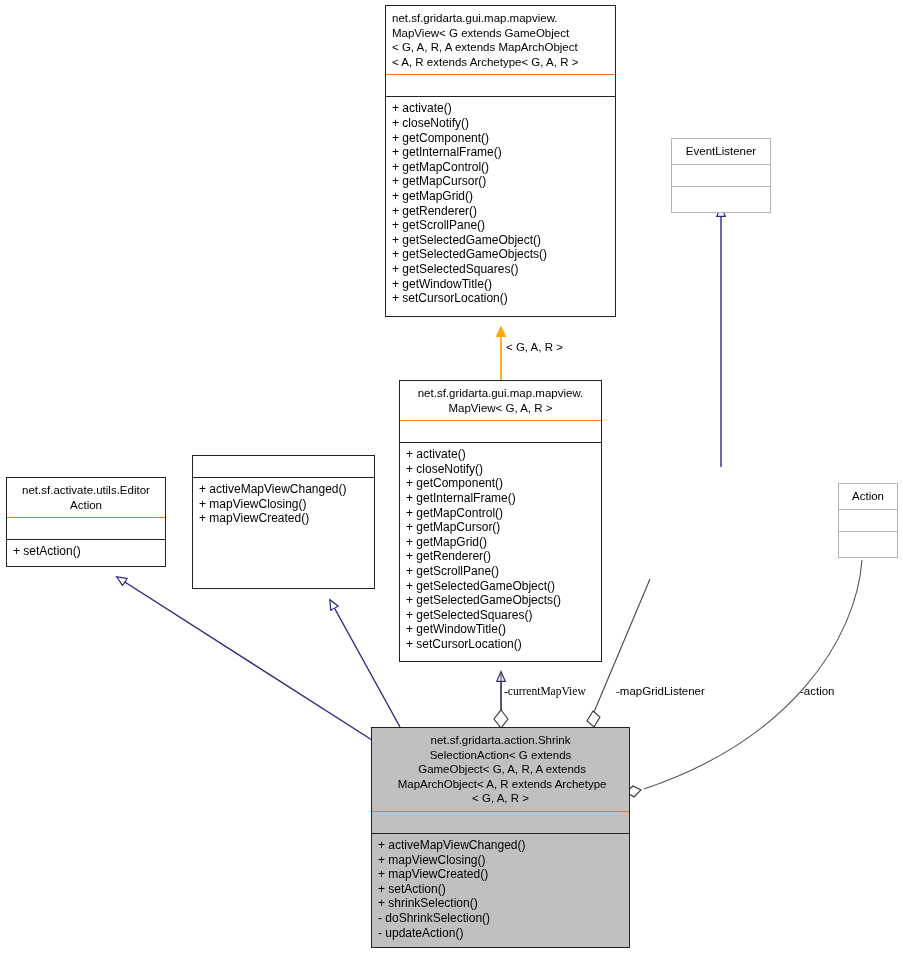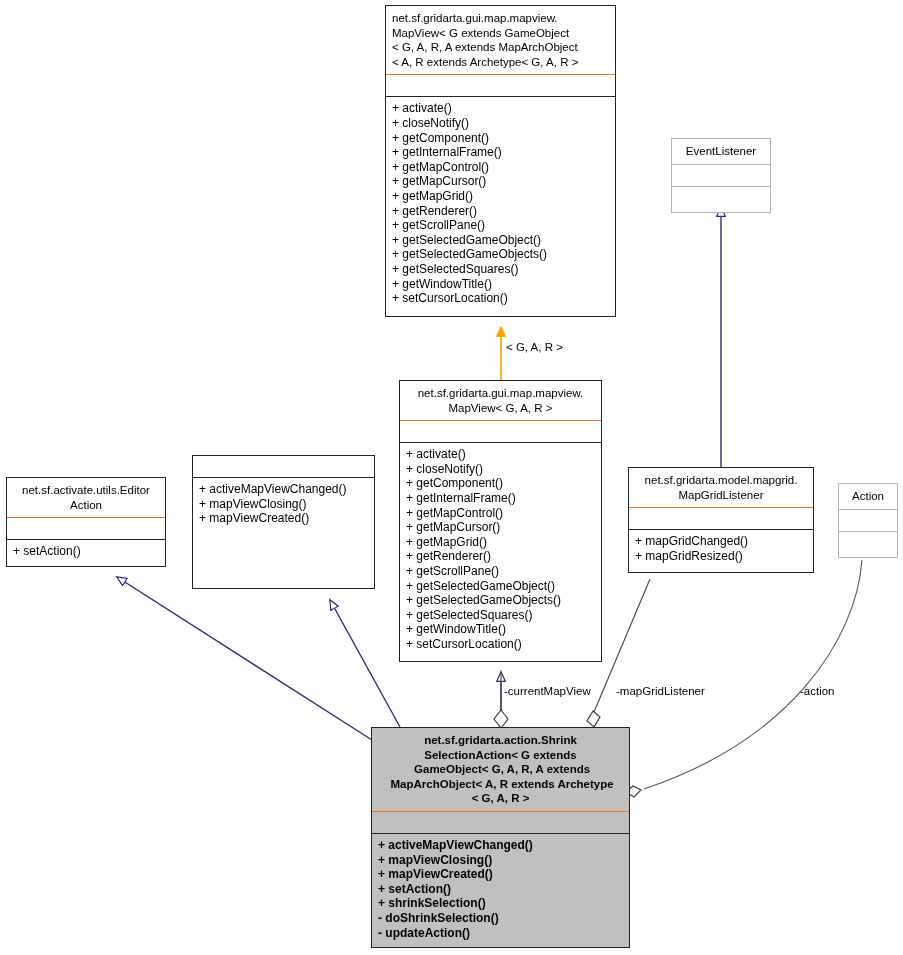--- a/index.html
+++ b/index.html
@@ -186,51 +186,44 @@
     <div class="uml-ops">+ setAction()</div>
   </div>
 
   <div class="uml-class" style="left:192px; top:455px; width:183px; height:134px;">
     <div class="uml-attrs"></div>
     <div class="uml-ops">+ activeMapViewChanged()
 + mapViewClosing()
 + mapViewCreated()</div>
   </div>
 
-  <div class="uml-class" style="left:628px; top:467px; width:186px; height:106px;">
-    <div class="uml-name center">net.sf.gridarta.model.mapgrid.
-MapGridListener</div>
-    <div class="uml-attrs"></div>
-    <div class="uml-ops">+ mapGridChanged()
-+ mapGridResized()</div>
-  </div>
 
   <div class="uml-class faint" style="left:838px; top:483px; width:60px; height:75px;">
     <div class="uml-name center">Action</div>
     <div class="uml-attrs"></div>
     <div class="uml-ops"></div>
   </div>
 
-  <div class="uml-class shaded" style="left:371px; top:727px; width:259px; height:221px;font-weight:bold;">
+  <div class="uml-class shaded" style="left:371px; top:727px; width:259px; height:221px;">
     <div class="uml-name left" style="text-align:center;">net.sf.gridarta.action.Shrink
 SelectionAction&lt; G extends
  GameObject&lt; G, A, R, A extends
  MapArchObject&lt; A, R extends Archetype
 &lt; G, A, R &gt;</div>
     <div class="uml-attrs"></div>
     <div class="uml-ops">+ activeMapViewChanged()
 + mapViewClosing()
 + mapViewCreated()
 + setAction()
 + shrinkSelection()
 - doShrinkSelection()
 - updateAction()</div>
   </div>
 
   <div class="edge-label" style="left:506px; top:341px;">&lt; G, A, R &gt;</div>
 
-  <div class="edge-label" style="left:504px; top:685px;">-currentMapView</div>
+  <div class="edge-label" style="left:504px; top:685px;font-family:Liberation Serif, serif;">-currentMapView</div>
 
   <div class="edge-label" style="left:616px; top:685px;">-mapGridListener</div>
 
   <div class="edge-label" style="left:800px; top:685px;text-align:right;">-action</div>
 
 </div>
 
 </body></html>

